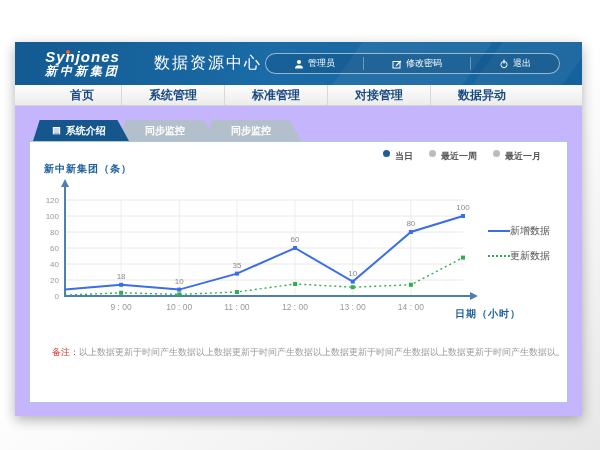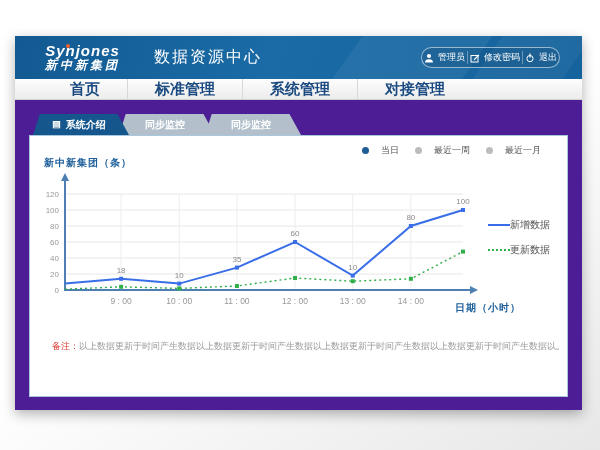--- a/index.html
+++ b/index.html
@@ -1,61 +1,61 @@
 <!DOCTYPE html>
 <html><head>
 <meta charset="utf-8">
 <style>
   * { margin:0; padding:0; box-sizing:border-box; }
   html,body { width:600px; height:450px; overflow:hidden;
     font-family:"Liberation Sans", sans-serif;
     background:linear-gradient(150deg,#ffffff 50%,#e7e7e7 100%); }
-  .card { position:absolute; left:15px; top:36px; width:567px; height:374px;
-    background:#4c1d95; box-shadow:0 4px 12px rgba(0,0,0,.3); overflow:hidden; }
+  .card { position:absolute; left:15px; top:42px; width:567px; height:374px;
+    background:#c4b5fd; box-shadow:0 4px 12px rgba(0,0,0,.3); overflow:hidden; }
 
   
   .header { position:relative; height:43px; overflow:hidden;
     background:linear-gradient(100deg,#135a92 0%,#1a6ba6 45%,#15639c 100%);
     display:flex; align-items:center; }
   .streak { position:absolute; top:-20px; height:90px; width:130px;
     background:rgba(255,255,255,.06); transform:skewX(-35deg); }
   .streak.s1 { left:330px; } .streak.s2 { left:470px; width:90px; background:rgba(255,255,255,.05);}
   .logo { position:relative; margin-left:30px; color:#fff; text-align:center; line-height:1.05; z-index:2;}
   .logo-en { font-size:15px; font-weight:bold; font-style:italic; letter-spacing:1px; display:block;}
   .logo-dot { position:absolute; left:21px; top:1px; width:4px; height:4px; border-radius:50%; background:#f2622d;}
   .logo-cn { font-size:12px; font-weight:bold; letter-spacing:3px; display:block;font-style:italic;}
   .app-title { margin-left:34px; color:#fff; font-size:16px; letter-spacing:2px; z-index:2;}
   .user-pill { margin-left:auto; margin-right:22px; display:flex; align-items:center;
     border:1px solid rgba(255,255,255,.55); border-radius:12px;
     background:rgba(10,50,90,.18); height:21px; z-index:2;}
-  .pill-item { display:flex; align-items:center; gap:4px; padding:0 2px;
+  .pill-item { display:flex; align-items:center; gap:4px; padding:0 28px;
     color:#fff; font-size:9px; cursor:pointer; }
   .pill-item + .pill-item { border-left:1px solid rgba(255,255,255,.35); }
   .pill-item svg { display:block; }
 
   
   .nav { height:21px; background:linear-gradient(#fdfdfd,#ececec);
     border-bottom:1px solid #d2d2d2; display:flex; align-items:stretch; padding-left:28px;}
-  .nav-item { display:flex; align-items:center; padding:0 27px; font-size:15px;
+  .nav-item { display:flex; align-items:center; padding:0 27px; font-size:12px;
     font-weight:bold; color:#1a4a80; cursor:pointer; }
   .nav-item + .nav-item { border-left:1px solid #d8d8d8; }
 
   
   .content { padding:14px 14px 0 14px; }
   .tabs { display:flex; margin-left:4px; height:21px; }
   .tab { height:21px; display:flex; align-items:center; justify-content:center; gap:5px;
     min-width:96px; padding:0 14px 0 10px; font-size:10px; font-weight:bold; color:#fff;
     background:#b3c0cb; clip-path:polygon(0 100%, 7% 0, 88% 0, 100% 100%);
     margin-right:-10px; cursor:pointer; }
   .tab.active { background:#15578d; z-index:2; }
   .tab-icon { font-size:9px; line-height:1; }
 
   .panel { position:relative; background:#fff; border:1px solid #a9c7dd; height:262px; }
   .radios { position:absolute; top:8px; right:26px; display:flex; gap:16px; }
-  .radio { display:flex; align-items:center; gap:12px; font-size:9px; color:#555; cursor:pointer;}
+  .radio { display:flex; gap:5px; font-size:9px; color:#555; cursor:pointer;font-weight:bold;}
   .radio .dot { width:7px; height:7px; border-radius:50%; }
   .ylabel { position:absolute; left:14px; top:20px; font-size:10px; font-weight:bold;
     color:#1a5d99; letter-spacing:1px;}
   .xlabel { position:absolute; left:425px; top:156px; font-size:10px; font-weight:bold;
     color:#1a5d99; letter-spacing:1px;margin-top:9px;}
   svg.chart { position:absolute; left:0; top:35px; }
   .legend { position:absolute; left:458px; top:82px; display:flex; flex-direction:column; gap:11px;}
   .legend-row { display:flex; align-items:center; gap:0; font-size:10px; color:#555; }
   .legend-row .sample { width:22px; height:0; border-top-width:2px; }
   .note { position:absolute; left:22px; right:8px; top:204px; font-size:9px; color:#9a9a9a;
@@ -95,23 +95,24 @@
           <circle cx="5" cy="5.6" r="3.1" fill="none" stroke="#fff" stroke-width="1"></circle>
           <line x1="5" y1="0.6" x2="5" y2="4.6" stroke="#fff" stroke-width="1.2"></line>
         </svg>
         <span>退出</span>
       </div>
     </div>
   </div>
 
   <div class="nav">
       <div class="nav-item">首页</div>
+      <div class="nav-item">系统管理</div>
       <div class="nav-item">标准管理</div>
-      <div class="nav-item">系统管理</div>
       <div class="nav-item">对接管理</div>
+      <div class="nav-item">数据异动</div>
     </div>
 
   <div class="content">
     <div class="tabs">
         <div class="tab active">
           <span class="tab-icon">▤</span>
           <span>系统介绍</span>
         </div>
         <div class="tab">
           <span>同步监控</span>

